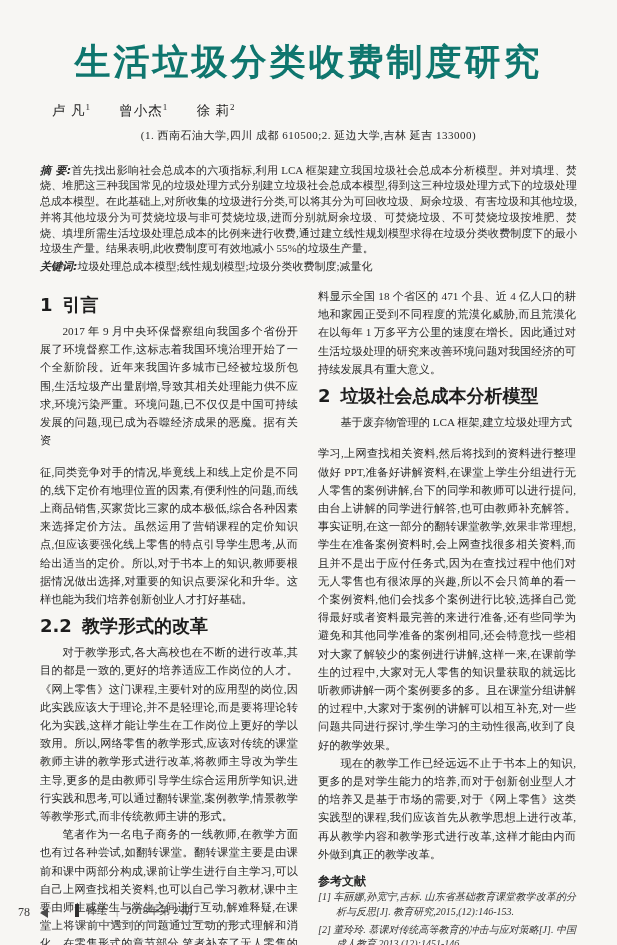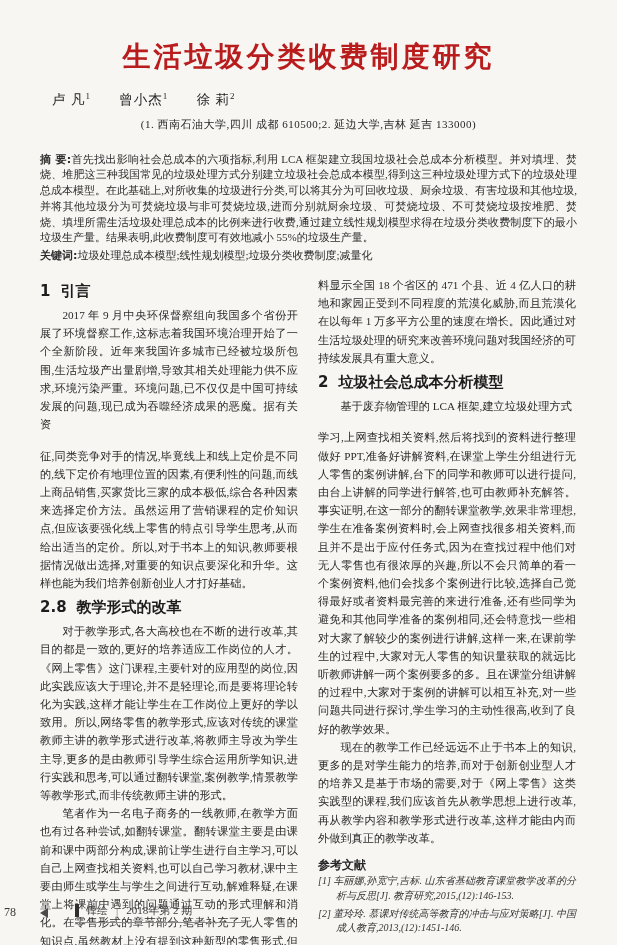--- a/index.html
+++ b/index.html
@@ -15,23 +15,23 @@
     position:absolute;inset:0;
     background:#f7f6f3;
     padding:30px 40px 0 40px;
     box-sizing:border-box;
   }
   
   .title{
     text-align:center;
     font-family:"DejaVu Sans","Liberation Sans",sans-serif;
     font-weight:700;
-    font-size:28px;
+    font-size:36px;
     letter-spacing:3px;
-    color:#b91c1c;
+    color:#0f766e;
     margin:8px 0 14px 0;
   }
   .authors{
     text-align:left;
     font-size:13.5px;
     letter-spacing:1px;
     margin-bottom:8px;
   }
   .authors .author{margin:0 12px;}
   .authors sup{font-size:9px;}
@@ -44,36 +44,37 @@
   .abstract, .keywords{
     font-size:11px;
     line-height:15.8px;
     text-align:justify;
     font-style:normal;
     color:#2b2b2b;
   }
   .abstract .lbl, .keywords .lbl{
     font-weight:700;
     font-family:"DejaVu Sans","Liberation Sans",sans-serif;
+    font-style:italic;
   }
   .keywords{margin-top:2px;}
   
   .columns{
     display:flex;
     gap:20px;
     margin-top:12px;
   }
   .col{
     width:258px;
     flex:0 0 258px;
   }
   .sec-h{
     font-family:"DejaVu Sans","Liberation Sans",sans-serif;
     font-weight:700;
-    font-size:15px;
+    font-size:18px;
     margin:6px 0 5px 0;
     color:#1d1d1d;
   }
   .sec-h .num{margin-right:10px;}
   p.body{
     font-size:11.2px;
     line-height:18.2px;
     text-align:justify;
     margin:0;
     color:#2a2a2a;
@@ -100,21 +101,21 @@
   }
   
   .footer{
     position:absolute;
     left:0;bottom:22px;
     width:100%;
     height:20px;
   }
   .page-num{
     position:absolute;
-    left:4px;top:2px;
+    left:18px;top:2px;
     font-size:12px;
     color:#3a3a3a;
   }
   .page-marker{
     position:absolute;
     left:40px;top:5px;
     width:0;height:0;
     border-top:5px solid transparent;
     border-bottom:5px solid transparent;
     border-right:8px solid #4a4a4a;
@@ -171,21 +172,21 @@
     <div class="col">
       <div class="sec-h">
         <span class="num">1</span><span>引言</span>
       </div>
       <p class="body indent">2017 年 9 月中央环保督察组向我国多个省份开展了环境督察工作,这标志着我国环境治理开始了一个全新阶段。近年来我国许多城市已经被垃圾所包围,生活垃圾产出量剧增,导致其相关处理能力供不应求,环境污染严重。环境问题,已不仅仅是中国可持续发展的问题,现已成为吞噬经济成果的恶魔。据有关资</p>
 
       <div class="article-gap"></div>
 
       <p class="body cont">征,同类竞争对手的情况,毕竟线上和线上定价是不同的,线下定价有地理位置的因素,有便利性的问题,而线上商品销售,买家货比三家的成本极低,综合各种因素来选择定价方法。虽然运用了营销课程的定价知识点,但应该要强化线上零售的特点引导学生思考,从而给出适当的定价。所以,对于书本上的知识,教师要根据情况做出选择,对重要的知识点要深化和升华。这样也能为我们培养创新创业人才打好基础。</p>
       <div class="sec-h">
-        <span class="num">2.8</span><span>教学形式的改革</span>
+        <span class="num">2.2</span><span>教学形式的改革</span>
       </div>
       <p class="body indent">对于教学形式,各大高校也在不断的进行改革,其目的都是一致的,更好的培养适应工作岗位的人才。《网上零售》这门课程,主要针对的应用型的岗位,因此实践应该大于理论,并不是轻理论,而是要将理论转化为实践,这样才能让学生在工作岗位上更好的学以致用。所以,网络零售的教学形式,应该对传统的课堂教师主讲的教学形式进行改革,将教师主导改为学生主导,更多的是由教师引导学生综合运用所学知识,进行实践和思考,可以通过翻转课堂,案例教学,情景教学等教学形式,而非传统教师主讲的形式。</p>
       <p class="body indent">笔者作为一名电子商务的一线教师,在教学方面也有过各种尝试,如翻转课堂。翻转课堂主要是由课前和课中两部分构成,课前让学生进行自主学习,可以自己上网查找相关资料,也可以自己学习教材,课中主要由师生或学生与学生之间进行互动,解难释疑,在课堂上将课前中遇到的问题通过互动的形式理解和消化。在零售形式的章节部分,笔者补充了无人零售的知识点,虽然教材上没有提到这种新型的零售形式,但无人零售已经慢慢的发展起来,并且会越来越多的运用在市场中,对于电商专业的学生,非常有必要及时了解电子商务的市场动态。尝试过教师在案例形式在课堂上进行讲解,但效果一般,学生主动性偏差。因此,笔者尝试着将无人零售这部分让学生在课前自己进行</p>
     </div>
 
     <div class="col">
       <p class="body cont">料显示全国 18 个省区的 471 个县、近 4 亿人口的耕地和家园正受到不同程度的荒漠化威胁,而且荒漠化在以每年 1 万多平方公里的速度在增长。因此通过对生活垃圾处理的研究来改善环境问题对我国经济的可持续发展具有重大意义。</p>
       <div class="sec-h">
         <span class="num">2</span><span>垃圾社会总成本分析模型</span>
       </div>

